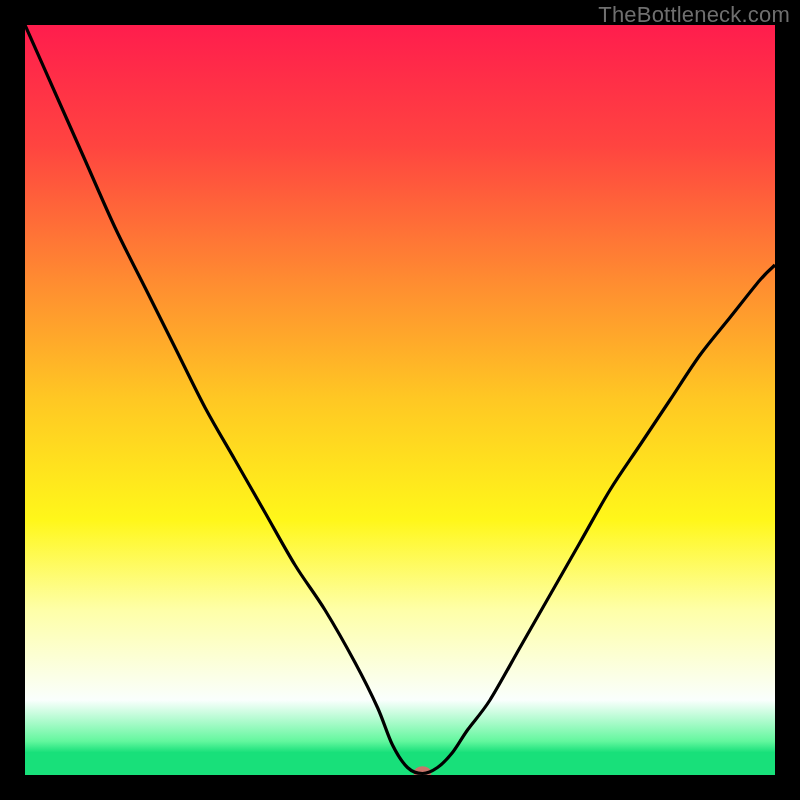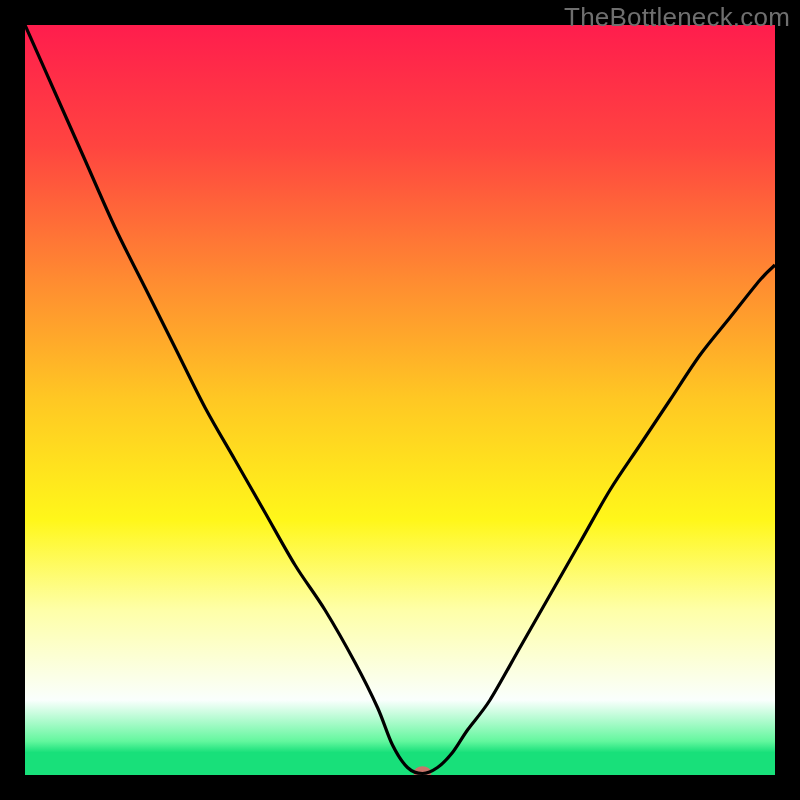--- a/index.html
+++ b/index.html
@@ -14,21 +14,21 @@
   .wrap {
     position: relative;
     width: 800px;
     height: 800px;
   }
   .watermark {
     position: absolute;
     top: 2px;
     right: 10px;
     color: #6f6f6f;
-    font-size: 26px;
+    font-size: 22px;
     font-weight: 500;
     letter-spacing: 0.2px;
     z-index: 10;
   }
   svg.plot {
     position: absolute;
     left: 0;
     top: 0;
     display: block;
   }

